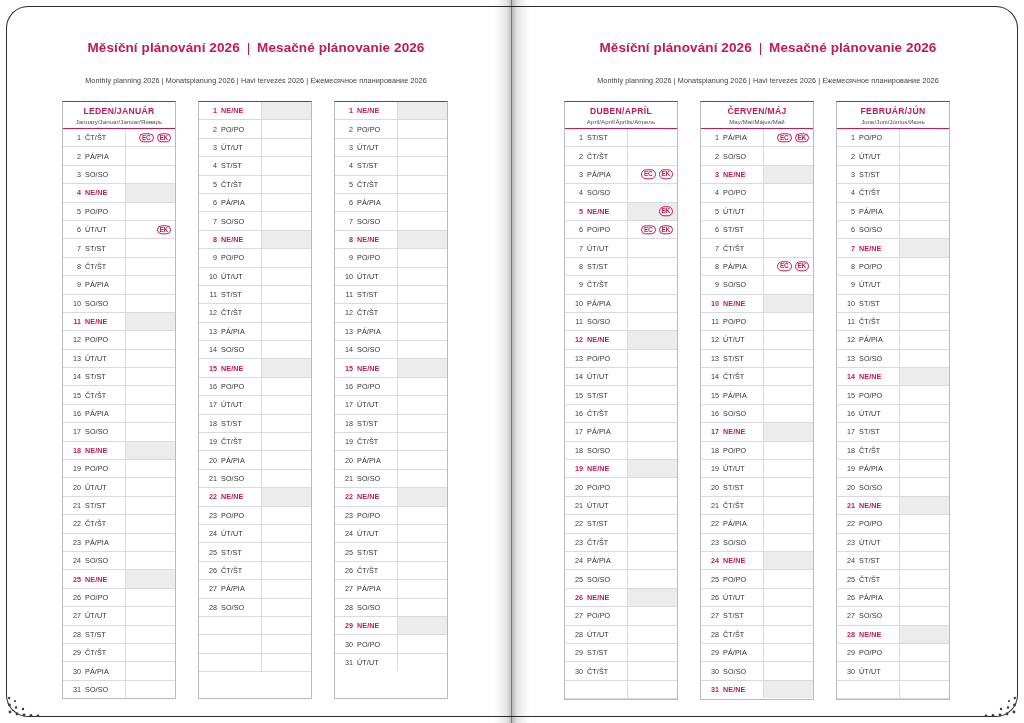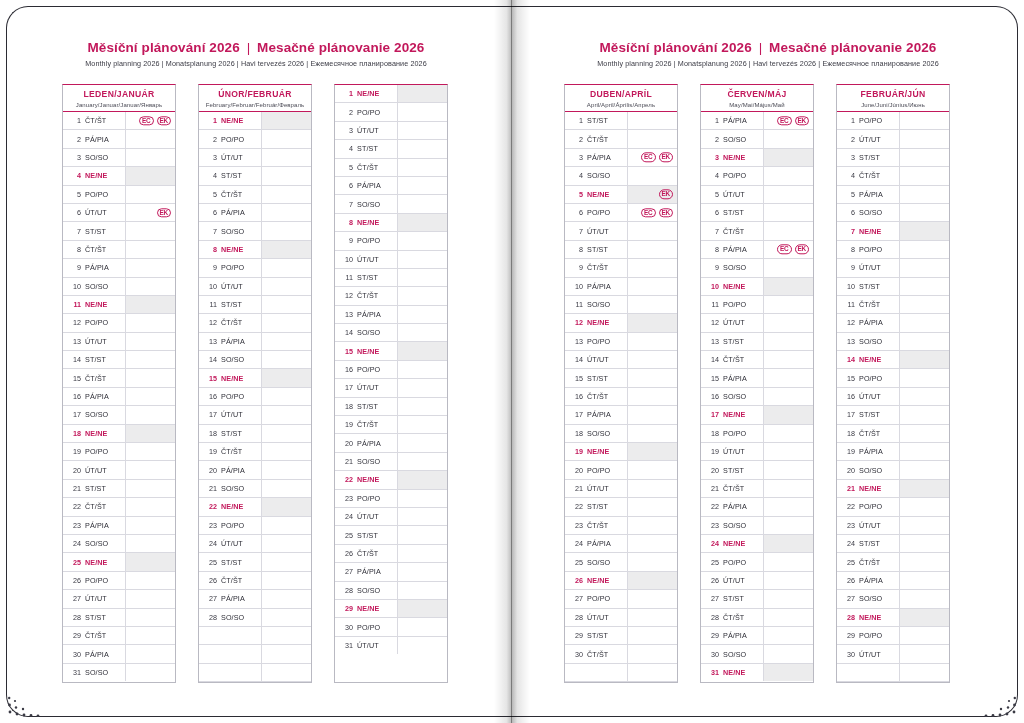--- a/index.html
+++ b/index.html
@@ -61,21 +61,21 @@
   .head-title{
     color:#c2185b;
     font-size:13.5px;
     font-weight:bold;
     letter-spacing:.1px;
   }
   .head-title .sep{color:#c2185b;font-weight:normal;padding:0 3px;}
   .head-sub{
     color:#3a3a44;
     font-size:7.2px;
-    margin-top:4px;
+    margin-top:21px;
     letter-spacing:.1px;
   }
 
   .columns{
     display:flex;
     gap:22px;
     margin:16px auto 0;
     width:386px;
   }
   .page.right .columns{margin-left:52px;}
@@ -348,24 +348,20 @@
                 <div class="slot"></div>
               </div>
               <div class="row">
                 <div class="num">31</div>
                 <div class="day">SO/SO</div>
                 <div class="slot"></div>
               </div>
             </div>
           </div>
           <div class="col">
-            <div class="col-head">
-              <div class="m-main">ÚNOR/FEBRUÁR</div>
-              <div class="m-sub">February/Februar/Február/Февраль</div>
-            </div>
             <div class="rows">
               <div class="row weekend">
                 <div class="num">1</div>
                 <div class="day">NE/NE</div>
                 <div class="slot"></div>
               </div>
               <div class="row">
                 <div class="num">2</div>
                 <div class="day">PO/PO</div>
                 <div class="slot"></div>

